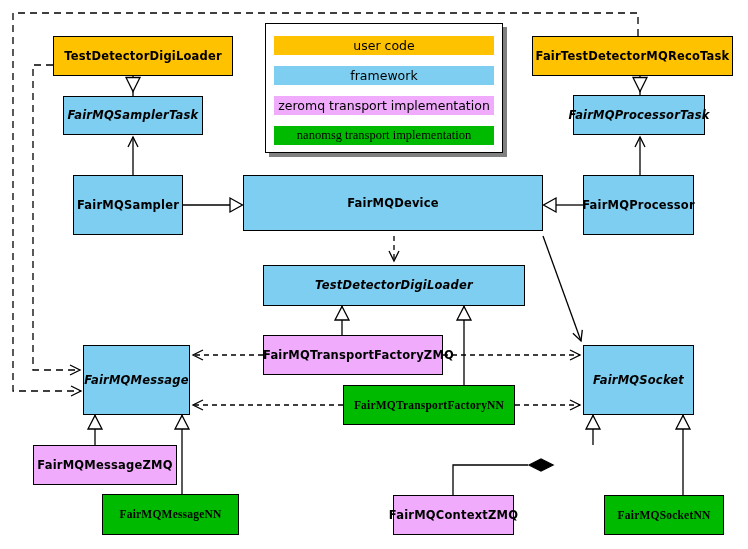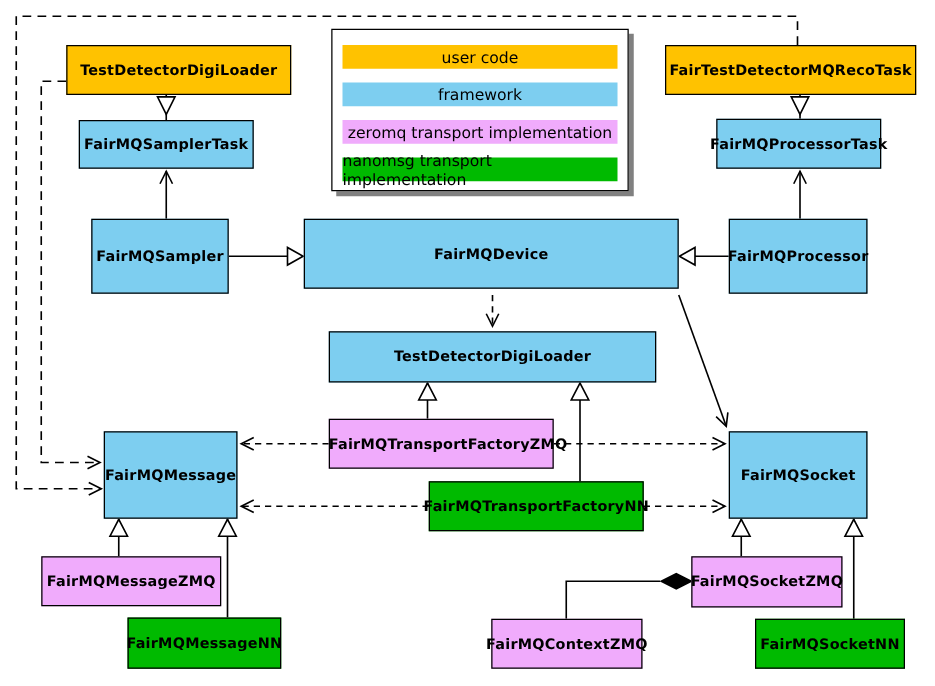--- a/index.html
+++ b/index.html
@@ -8,25 +8,25 @@
     font-family:"DejaVu Sans","Liberation Sans",sans-serif;
     overflow:hidden;
   }
   .edges{position:absolute;left:0;top:0;width:748px;height:549px;}
   .node{
     position:absolute;box-sizing:border-box;border:1.3px solid #000;
     display:flex;align-items:center;justify-content:center;text-align:center;
     font-weight:bold;font-size:11.5px;color:#000;letter-spacing:.2px;
     white-space:nowrap;line-height:1.1;
   }
-  .abstract{}
+  .abstract{font-style:italic;}
   .c-user{background:#FFC200;}
   .c-fw{background:#7DCEF0;}
   .c-zmq{background:#f0abfc;}
-  .c-nn{background:#00BA00;}
+  .c-nn{background:#00BA00;font-family:Liberation Serif, serif;}
   .legend{
     position:absolute;left:265px;top:23px;width:238px;height:130px;box-sizing:border-box;
     background:#fff;border:1.5px solid #000;box-shadow:4px 4px 0 #808080;
     display:flex;flex-direction:column;gap:11px;padding:12px 8px 10px 8px;
   }
   .legend-row{
     height:19px;flex:0 0 19px;display:flex;align-items:center;justify-content:center;
     font-size:12.5px;color:#000;
   }
 </style>
@@ -118,21 +118,20 @@
   <div class="node c-zmq" style="left:263px;top:335px;width:180px;height:40px;padding-left:11px;">FairMQTransportFactoryZMQ</div>
 
   <div class="node c-nn" style="left:343px;top:385px;width:172px;height:40px;">FairMQTransportFactoryNN</div>
 
   <div class="node c-fw abstract" style="left:83px;top:345px;width:107px;height:70px;">FairMQMessage</div>
 
   <div class="node c-fw abstract" style="left:583px;top:345px;width:111px;height:70px;">FairMQSocket</div>
 
   <div class="node c-zmq" style="left:33px;top:445px;width:144px;height:40px;">FairMQMessageZMQ</div>
 
-  <div class="node c-nn" style="left:102px;top:494px;width:123px;height:41px;">FairMQMessageNN</div>
+  <div class="node c-nn" style="left:102px;top:494px;width:137px;height:41px;">FairMQMessageNN</div>
 
-  <div class="node c-zmq" style="left:553px;top:445px;width:121px;height:41px;">FairMQSocketZMQ</div>
 
   <div class="node c-nn" style="left:604px;top:495px;width:120px;height:40px;">FairMQSocketNN</div>
 
   <div class="node c-zmq" style="left:393px;top:495px;width:121px;height:40px;">FairMQContextZMQ</div>
 
 </div>
 
 </body></html>

